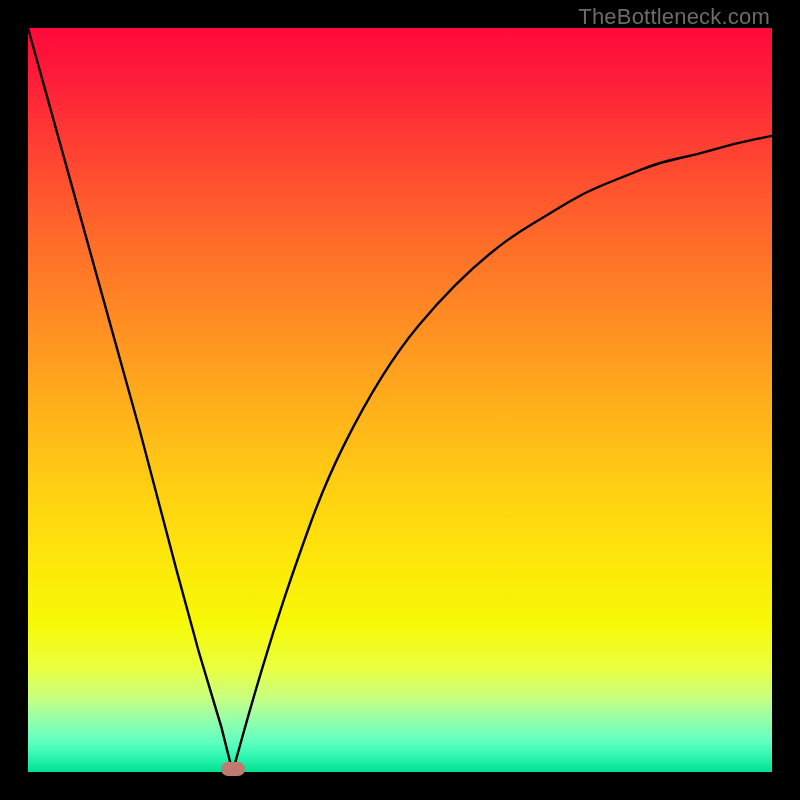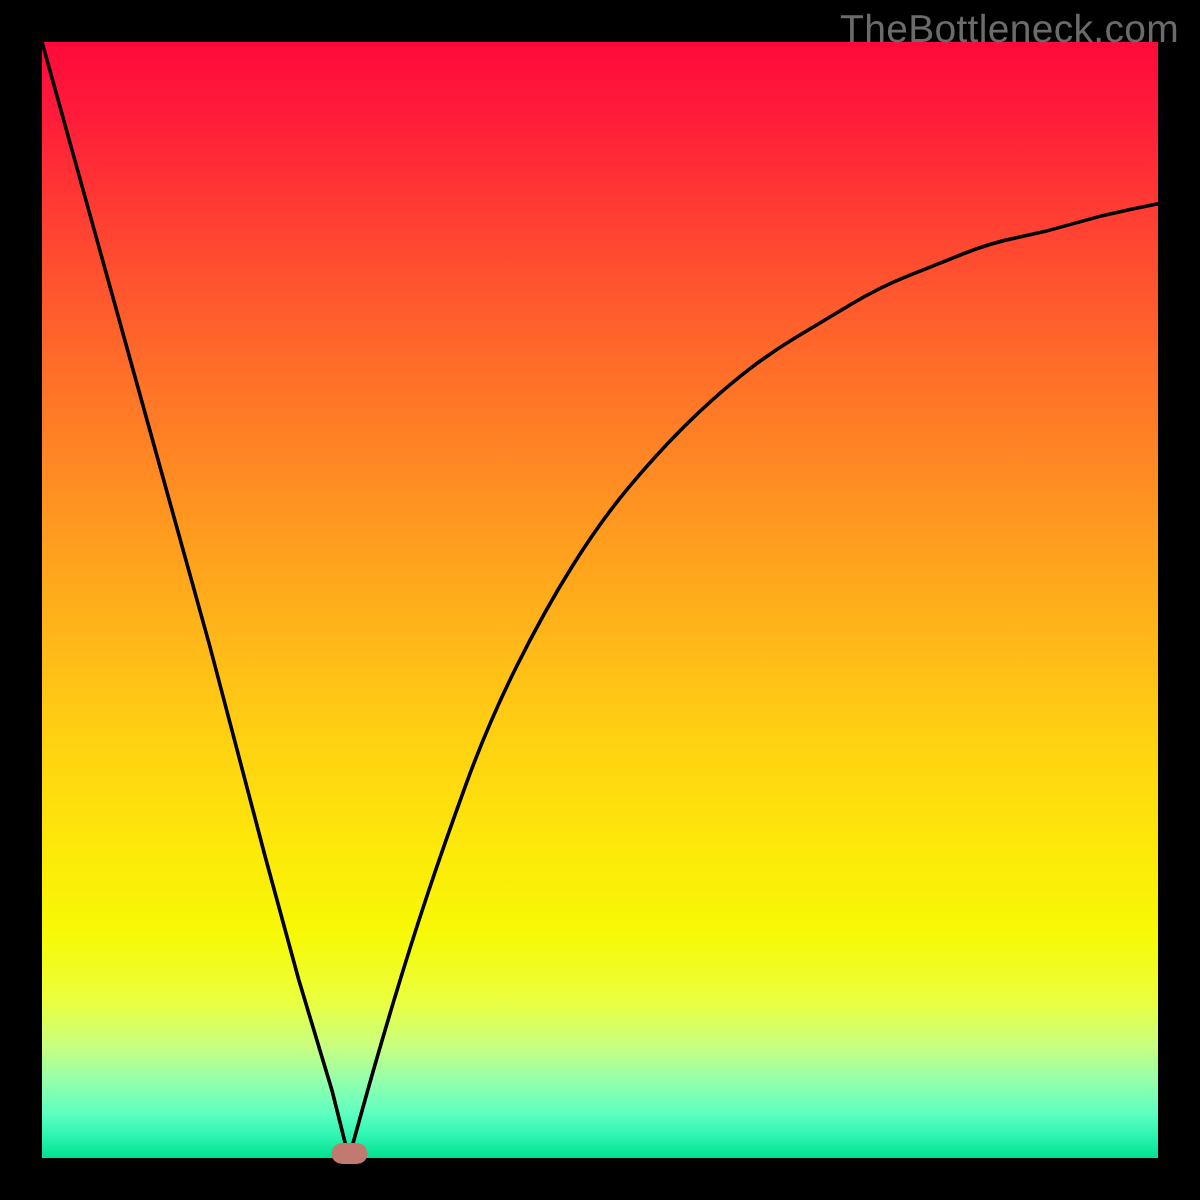--- a/index.html
+++ b/index.html
@@ -55,23 +55,23 @@
   .marker {
     position: absolute;
     width: 24px;
     height: 14px;
     background: #c07a70;
     border-radius: 7px;
   }
   .watermark {
     position: absolute;
     top: 4px;
-    right: 14px;
+    right: 30px;
     color: #6b6b6b;
-    font-size: 26px;
+    font-size: 22px;
     font-weight: 500;
     letter-spacing: 0.2px;
     user-select: none;
   }
 </style>
 </head>
 <body>
 
 <div class="frame">
   <div class="gradient"></div>

